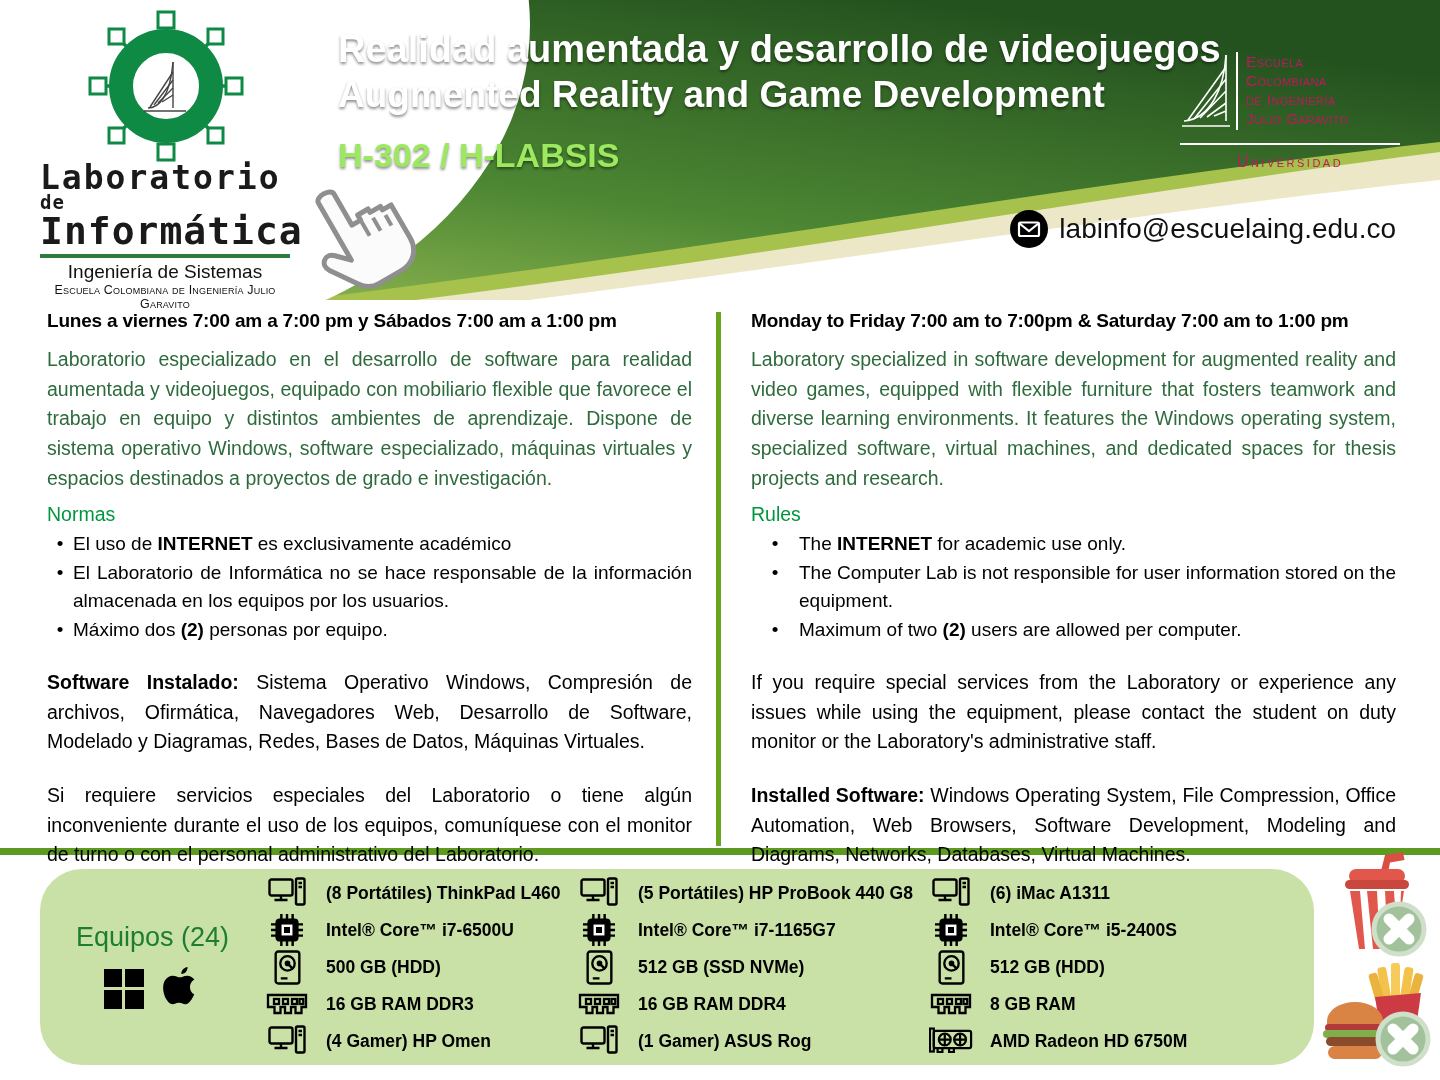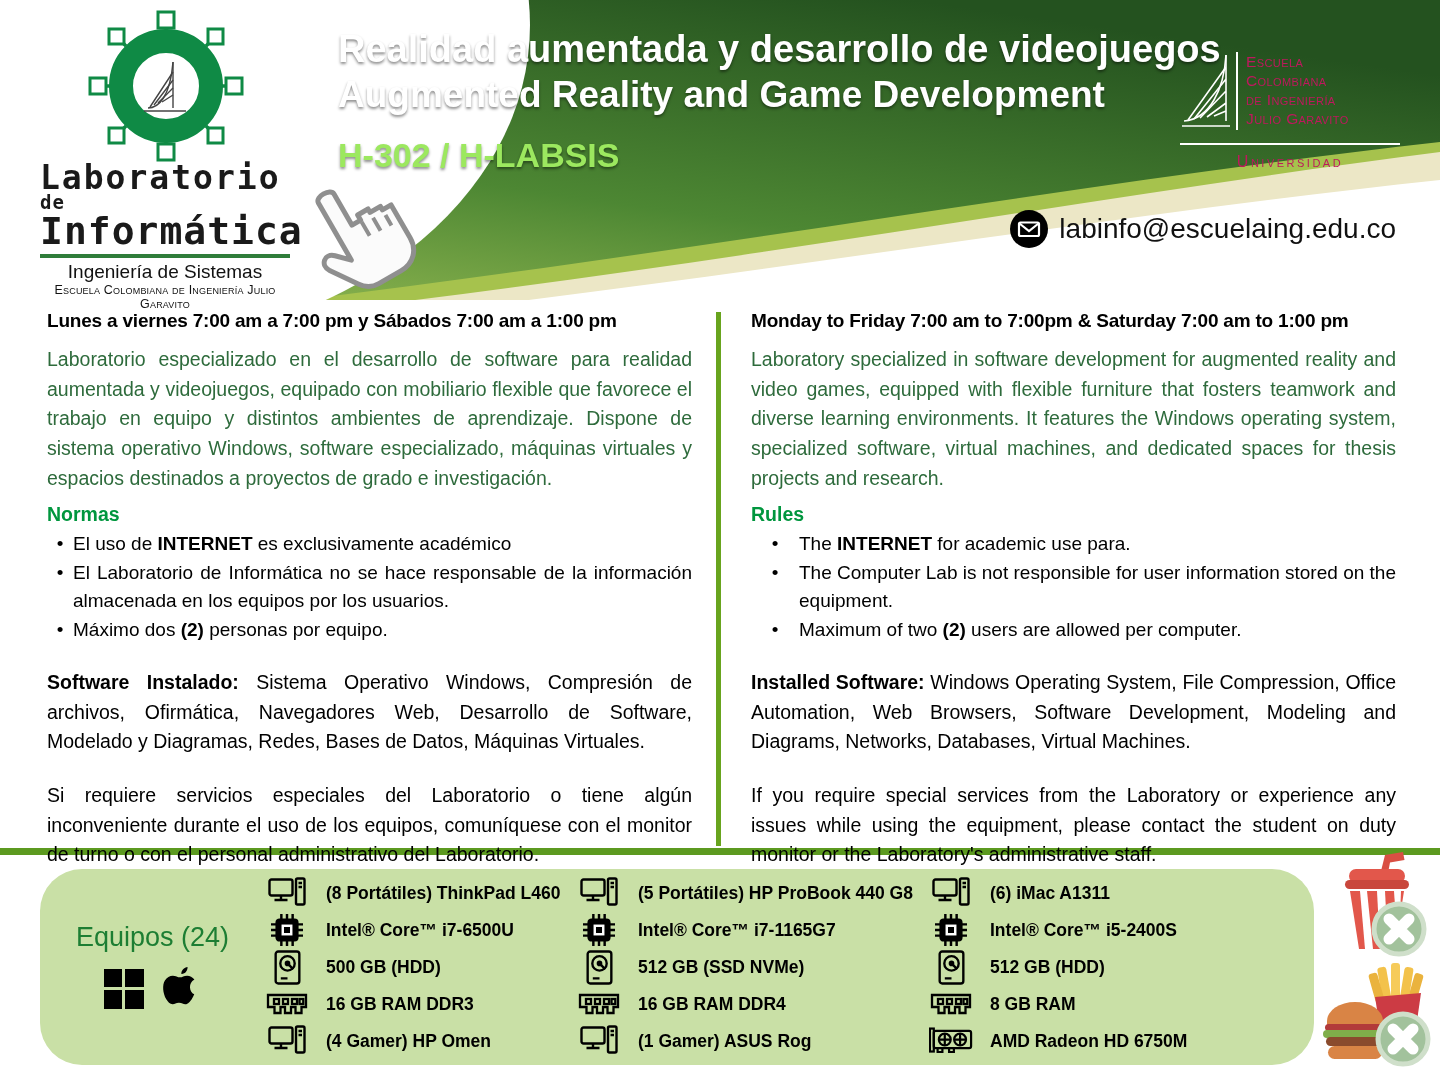--- a/index.html
+++ b/index.html
@@ -40,21 +40,21 @@
 
   .hand-cursor { position:absolute; left:252px; top:168px; }
 
   
   .content { display:flex; height:546px; padding:10px 44px 0 47px; }
   .col { flex:1; }
   .col-divider { width:5px; background:#68a41e; margin:2px 30px 0 24px; }
 
   .schedule { font-size:19px; font-weight:bold; color:#000; letter-spacing:-.2px; margin-bottom:13px; white-space:nowrap; }
   .desc { font-size:19.5px; color:#2e6b3c; text-align:justify; line-height:1.52; }
-  .rules-title { font-size:19.5px; font-weight:bold; color:#00963e; margin-top:10px; }
+  .rules-title { font-size:19.5px; font-weight:normal; color:#00963e; margin-top:10px; }
   ul.rules { list-style:none; margin-top:4px; }
   ul.rules li { display:flex; font-size:19px; color:#000; line-height:1.5; }
   .rules .dot { width:26px; text-align:center; flex:none; }
   .rules-en .dot { width:48px; }
   .rules .rtxt { text-align:justify; }
   .para { font-size:19.5px; color:#000; text-align:justify; line-height:1.52; margin-top:24px; }
   .para b { font-weight:bold; }
 
   
   .hrule { height:7px; background:#5c9a20; margin-top:2px; }
@@ -255,33 +255,33 @@
 
   <div class="col-divider"></div>
 
   <div class="col">
     <div class="schedule">Monday to Friday 7:00 am to 7:00pm &amp; Saturday 7:00 am to 1:00 pm</div>
     <div class="desc">Laboratory specialized in software development for augmented reality and video games, equipped with flexible furniture that fosters teamwork and diverse learning environments. It features the Windows operating system, specialized software, virtual machines, and dedicated spaces for thesis projects and research.</div>
     <div class="rules-title">Rules</div>
     <ul class="rules rules-en">
       <li>
           <span class="dot">•</span>
-        <span class="rtxt"><span>The </span><b>INTERNET</b><span> for academic use para.</span></span>
+        <span class="rtxt"><span>The </span><b>INTERNET</b><span> for academic use only.</span></span>
         </li>
       <li>
           <span class="dot">•</span>
         <span class="rtxt"><span>The Computer Lab is not responsible for user information stored on the equipment.</span><b></b><span></span></span>
         </li>
       <li>
           <span class="dot">•</span>
         <span class="rtxt"><span>Maximum of two </span><b>(2)</b><span> users are allowed per computer.</span></span>
         </li>
     </ul>
+    <div class="para">If you require special services from the Laboratory or experience any issues while using the equipment, please contact the student on duty monitor or the Laboratory's administrative staff.</div>
     <div class="para"><b>Installed Software:</b><span> Windows Operating System, File Compression, Office Automation, Web Browsers, Software Development, Modeling and Diagrams, Networks, Databases, Virtual Machines.</span></div>
-    <div class="para">If you require special services from the Laboratory or experience any issues while using the equipment, please contact the student on duty monitor or the Laboratory's administrative staff.</div>
   </div>
 </div>
 
 <div class="hrule"></div>
 
 <div class="bottom">
   <div class="panel">
     <div class="panel-label">
       <div class="equipos-title">Equipos (24)</div>
       <div class="os-icons">

